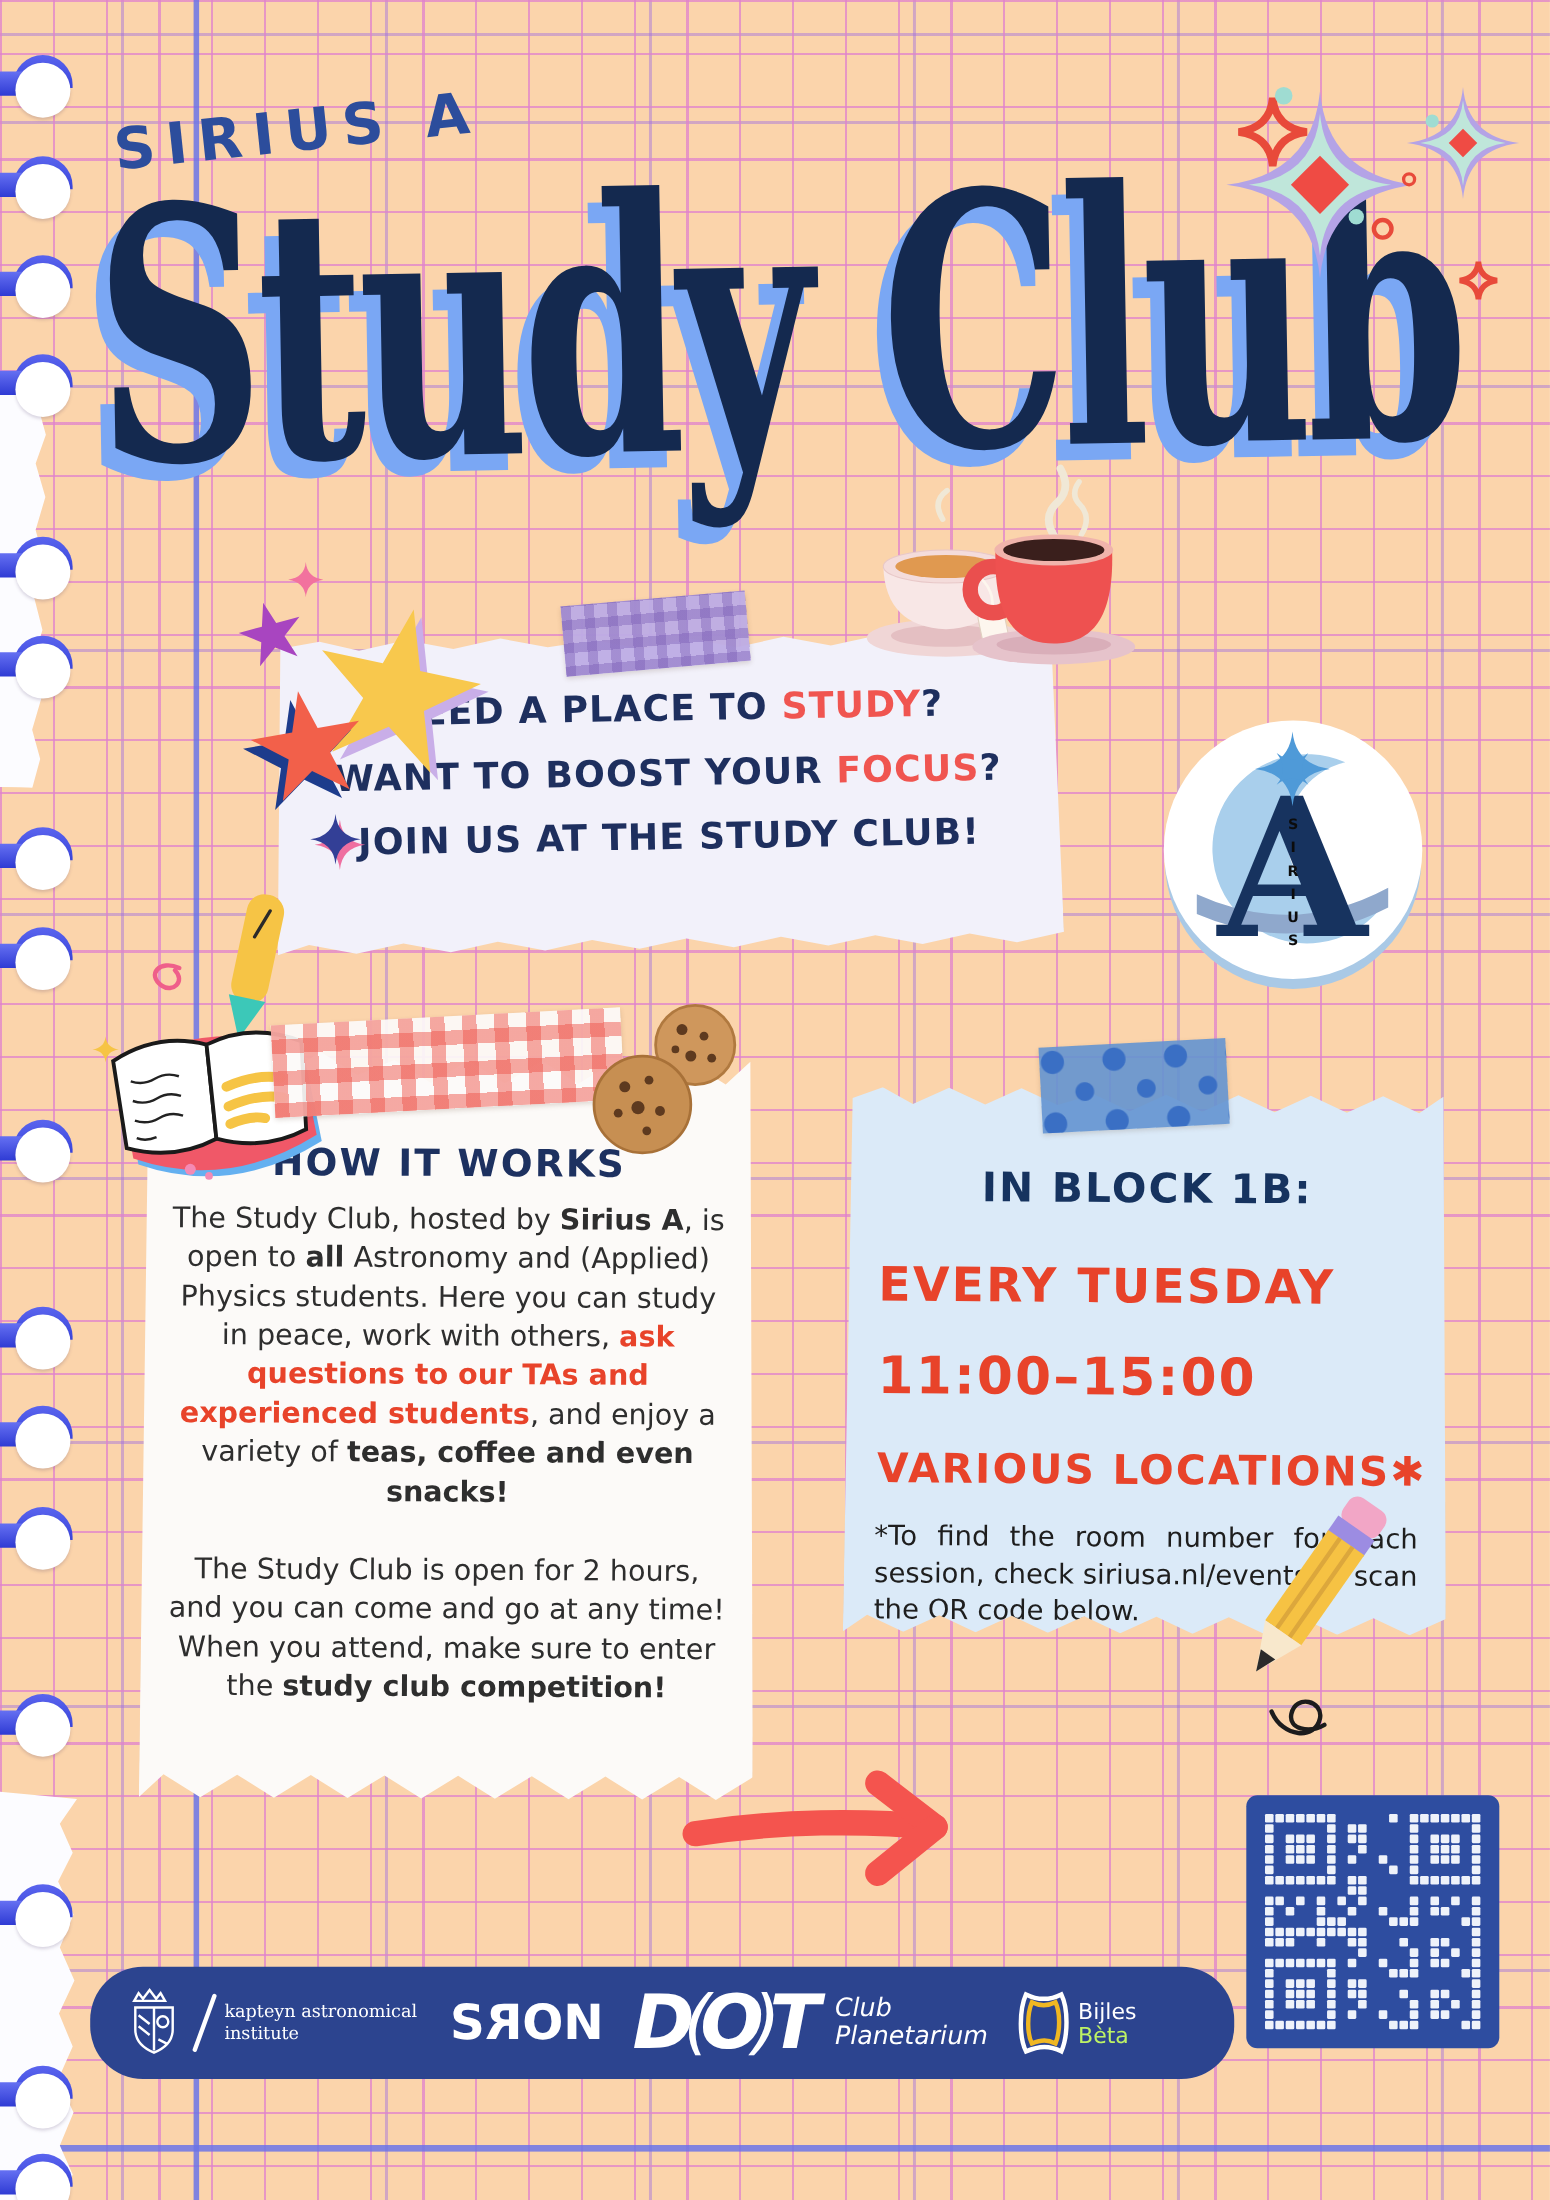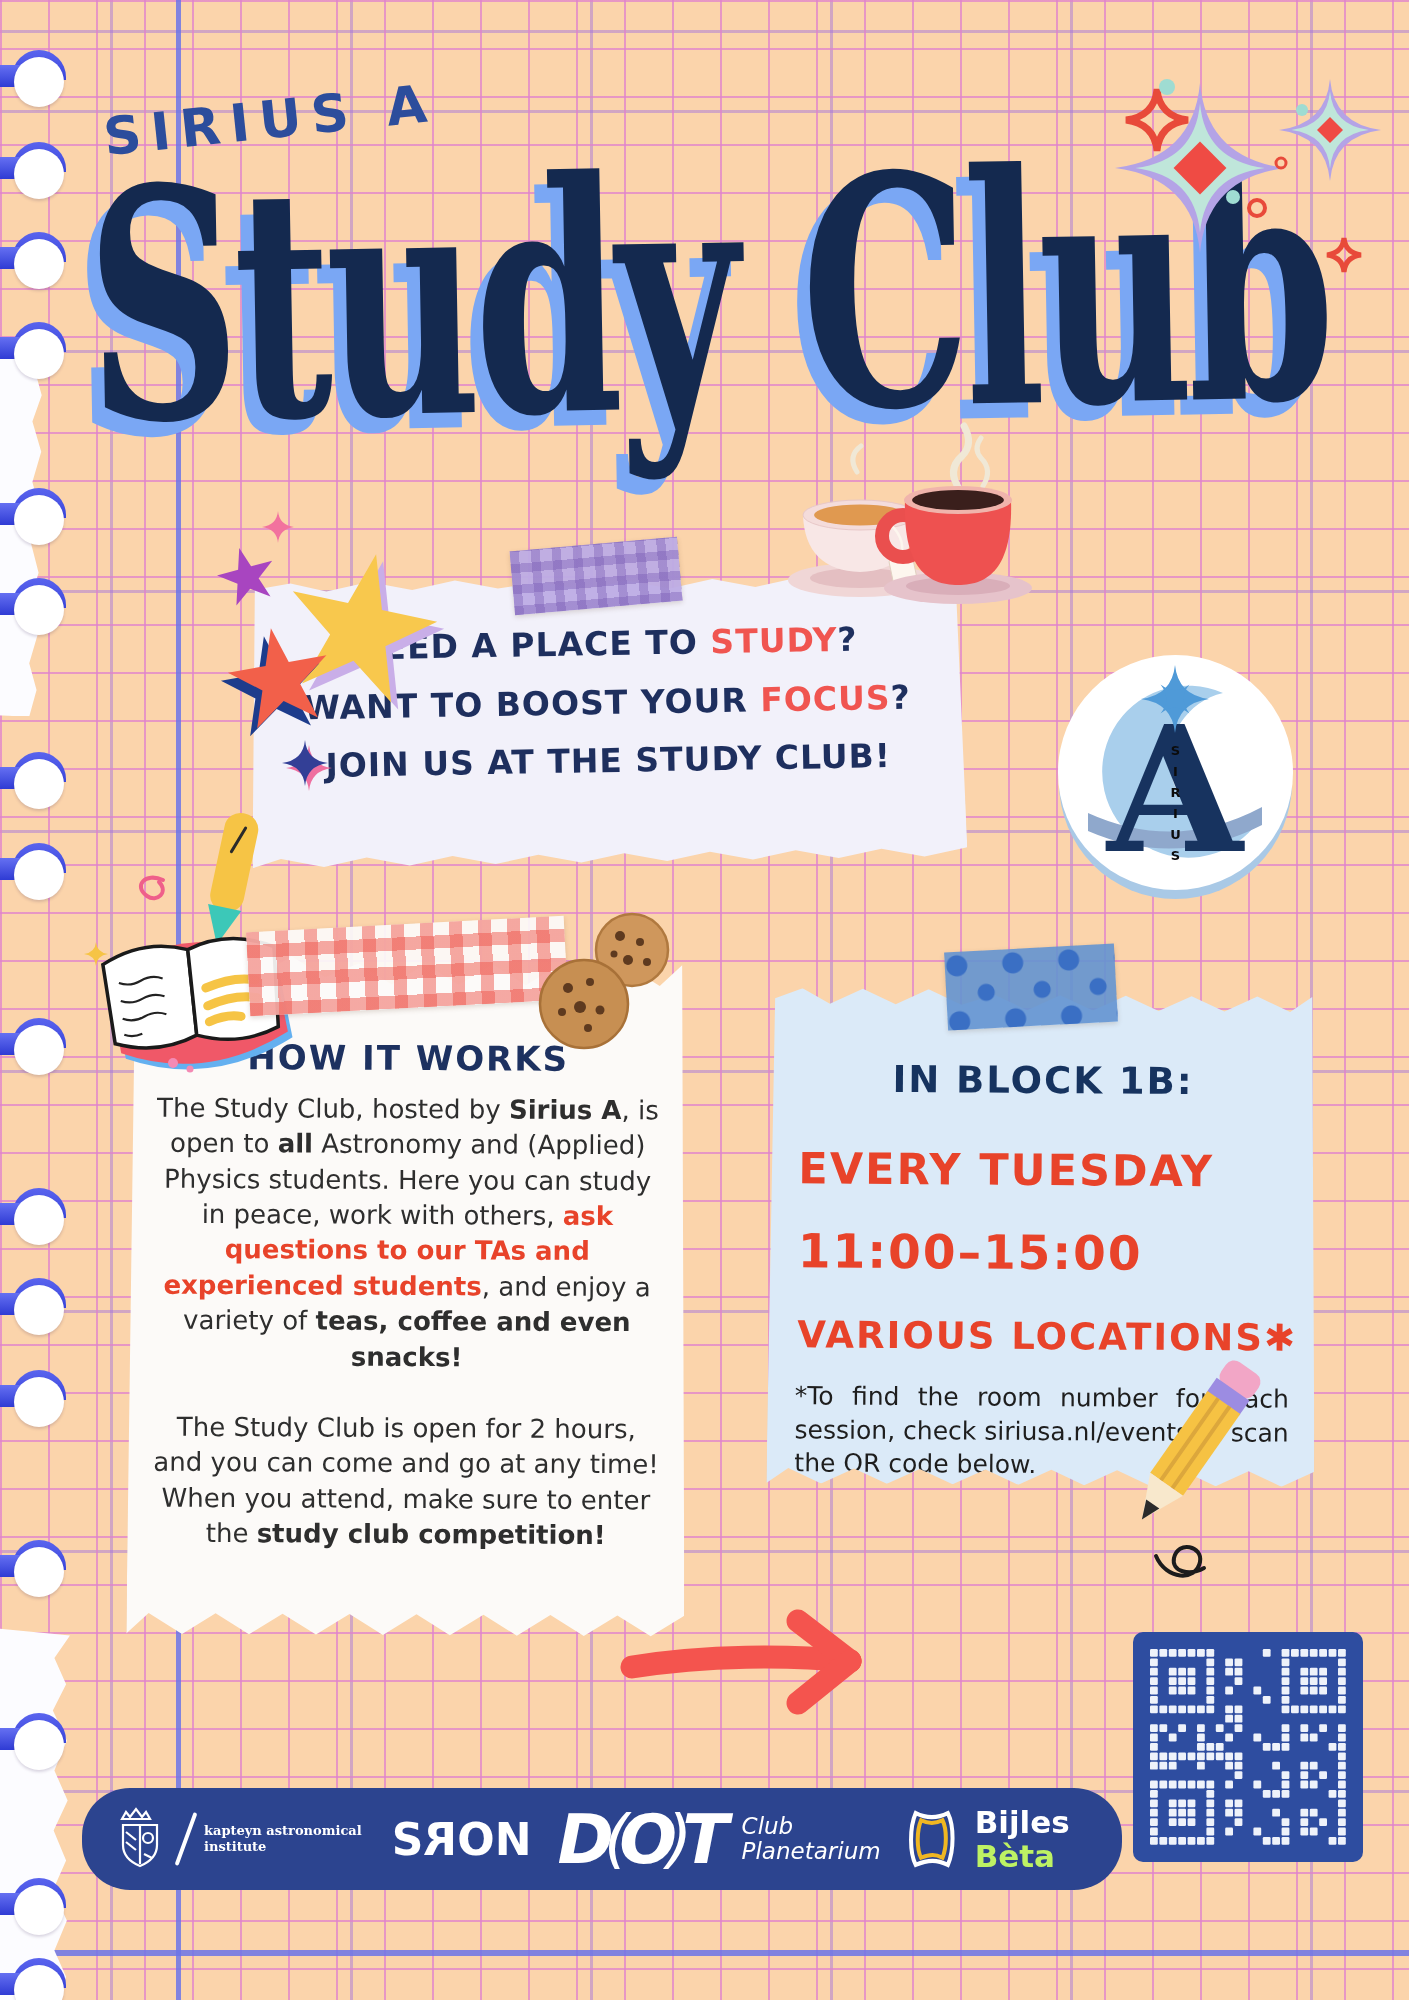--- a/index.html
+++ b/index.html
@@ -110,28 +110,28 @@
 
   
   .qr{left:1133px;top:1632px;width:230px;height:230px;background:var(--qr-blue);
     border-radius:10px;z-index:5;}
 
   
   .footer-bar{left:82px;top:1788px;width:1040px;height:102px;background:var(--bar-blue);
     border-radius:48px;z-index:7;display:flex;align-items:center;padding:0 34px;box-sizing:border-box;
     color:#fff;}
   .slash{width:4px;height:56px;background:#fff;transform:rotate(20deg);margin:0 16px 0 20px;border-radius:2px;}
-  .kapteyn{font-family:"DejaVu Serif",serif;font-size:13px;line-height:1.25;font-weight:bold;}
+  .kapteyn{font-family:"DejaVu Serif",serif;font-size:16px;line-height:1.25;font-weight:normal;}
   .sron{margin-left:30px;font-weight:bold;font-size:44px;letter-spacing:0;}
   .sron .seg-flip{display:inline-block;transform:scaleX(-1);}
   .dot{margin-left:26px;font-weight:bold;font-style:italic;font-size:68px;letter-spacing:-3px;}
   .dot .seg-par{font-weight:normal;font-size:.95em;margin:0 -7px;position:relative;top:-2px;}
   .liveplan{margin-left:16px;font-style:italic;font-size:23px;line-height:1.08;}
   .bijles-icon{margin-left:24px;}
-  .bijles-text{margin-left:20px;font-weight:bold;font-size:31px;line-height:1.1;}
+  .bijles-text{margin-left:8px;font-weight:normal;font-size:20px;line-height:1.1;}
   .bijles-text .beta{color:#bef264;}
 </style>
 </head>
 <body>
 
 <div class="poster">
 
   <div class="abs margin-line"></div>
   <div class="abs bottom-line"></div>
   <div class="abs left-strip strip1"></div>

